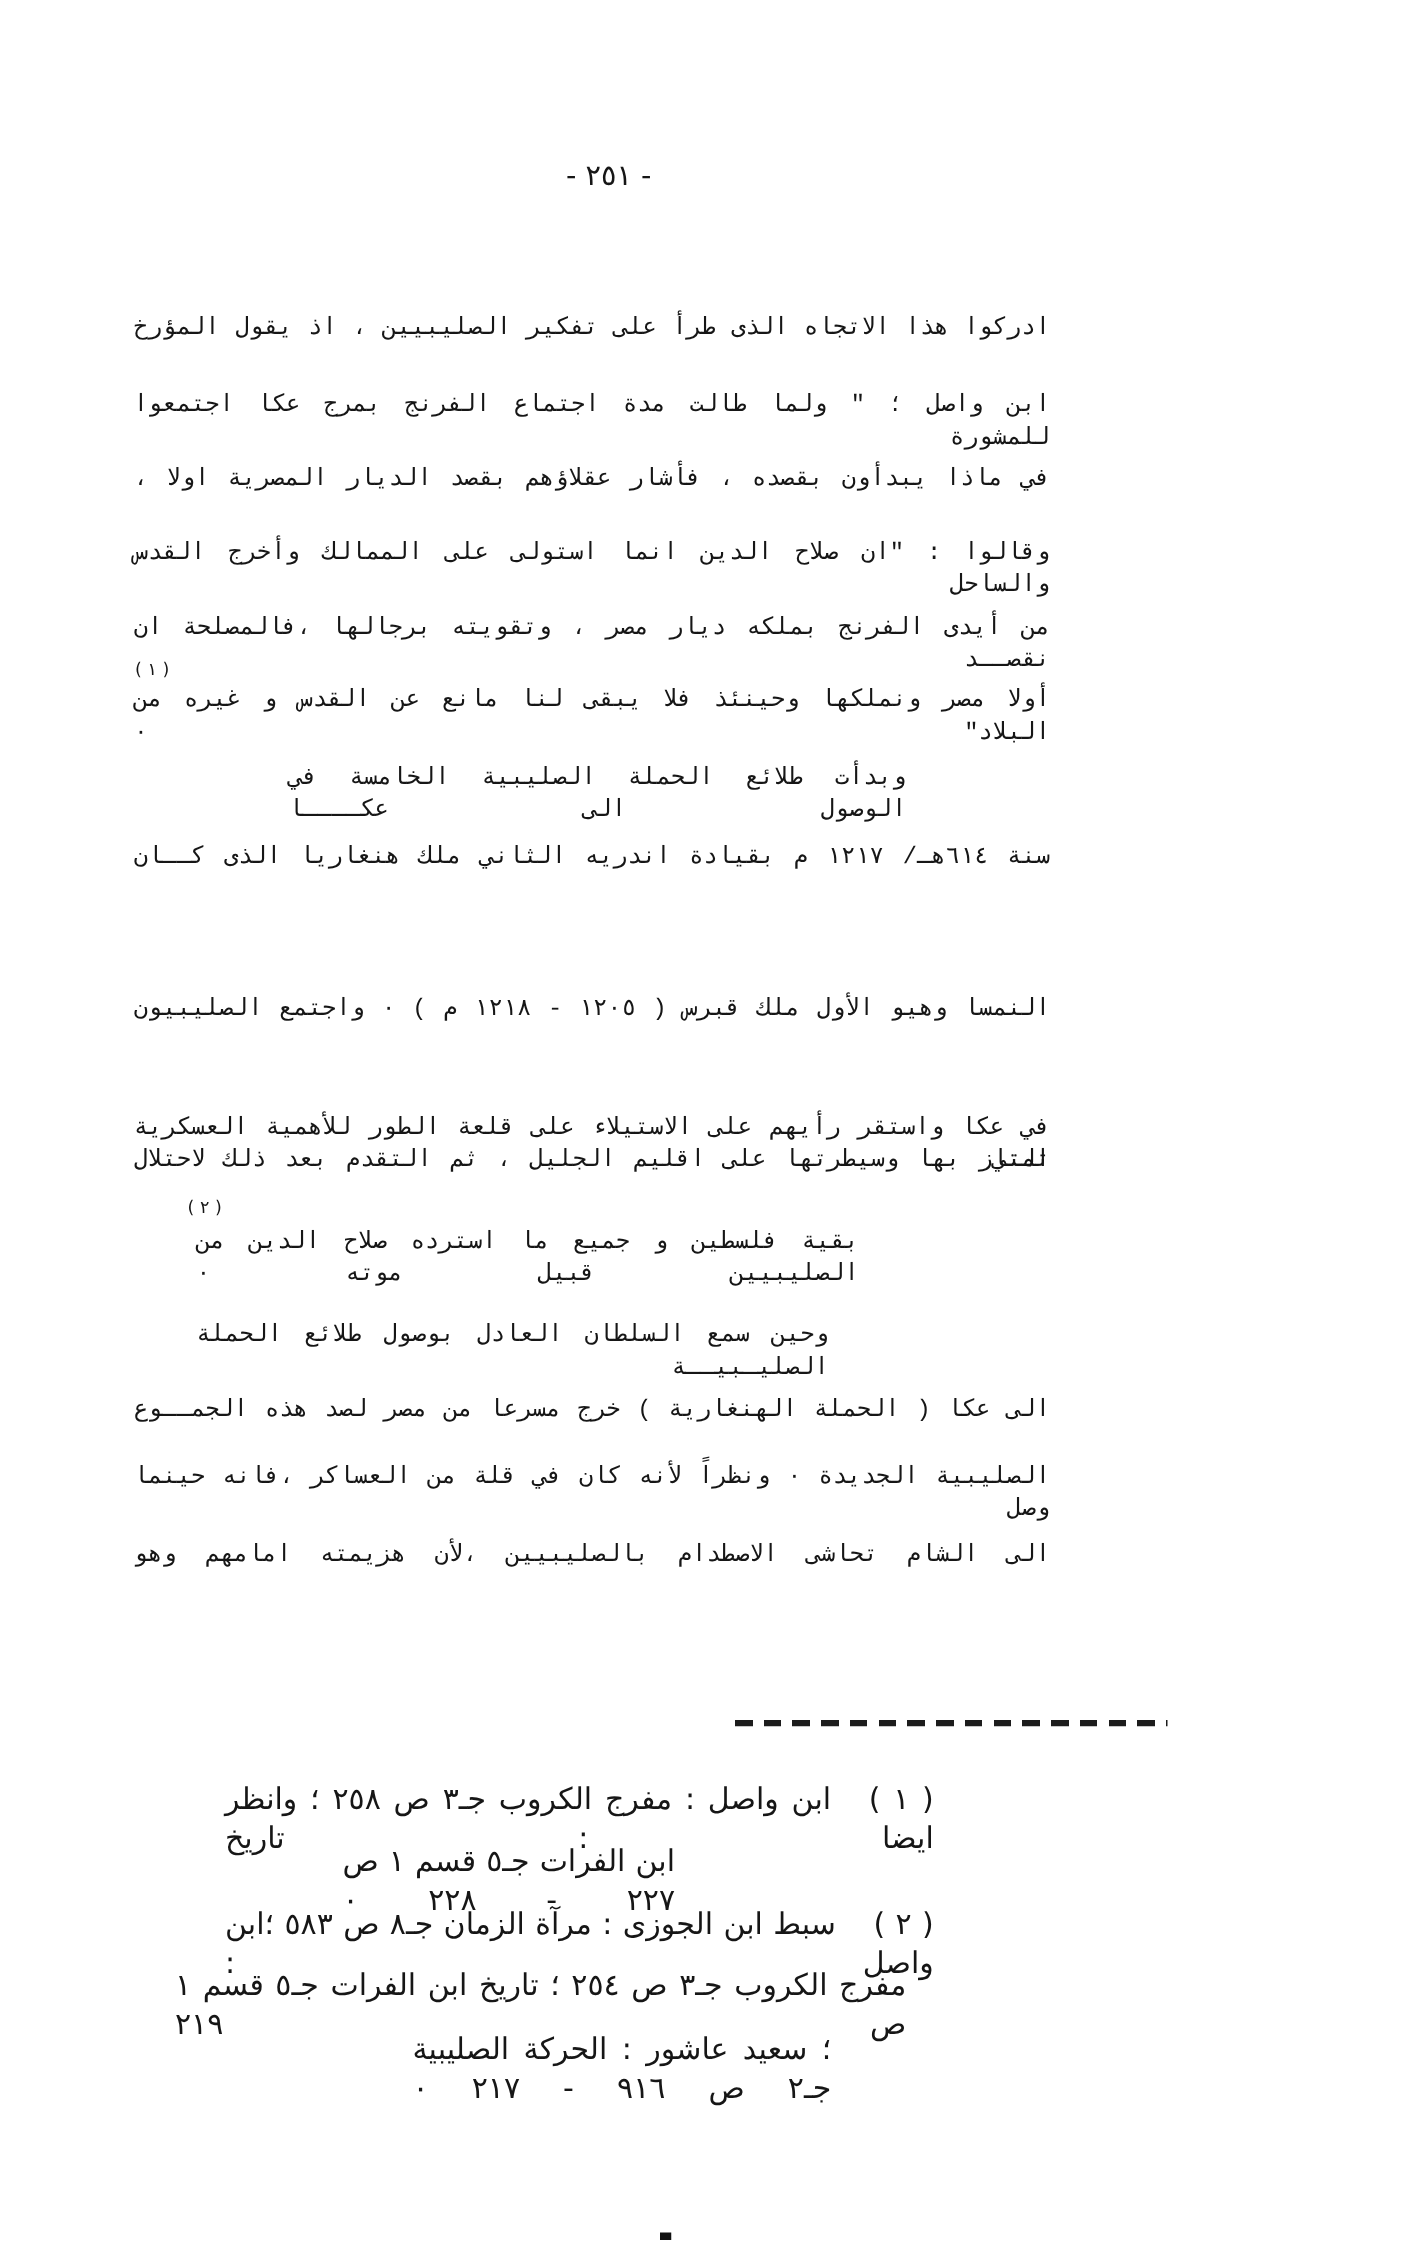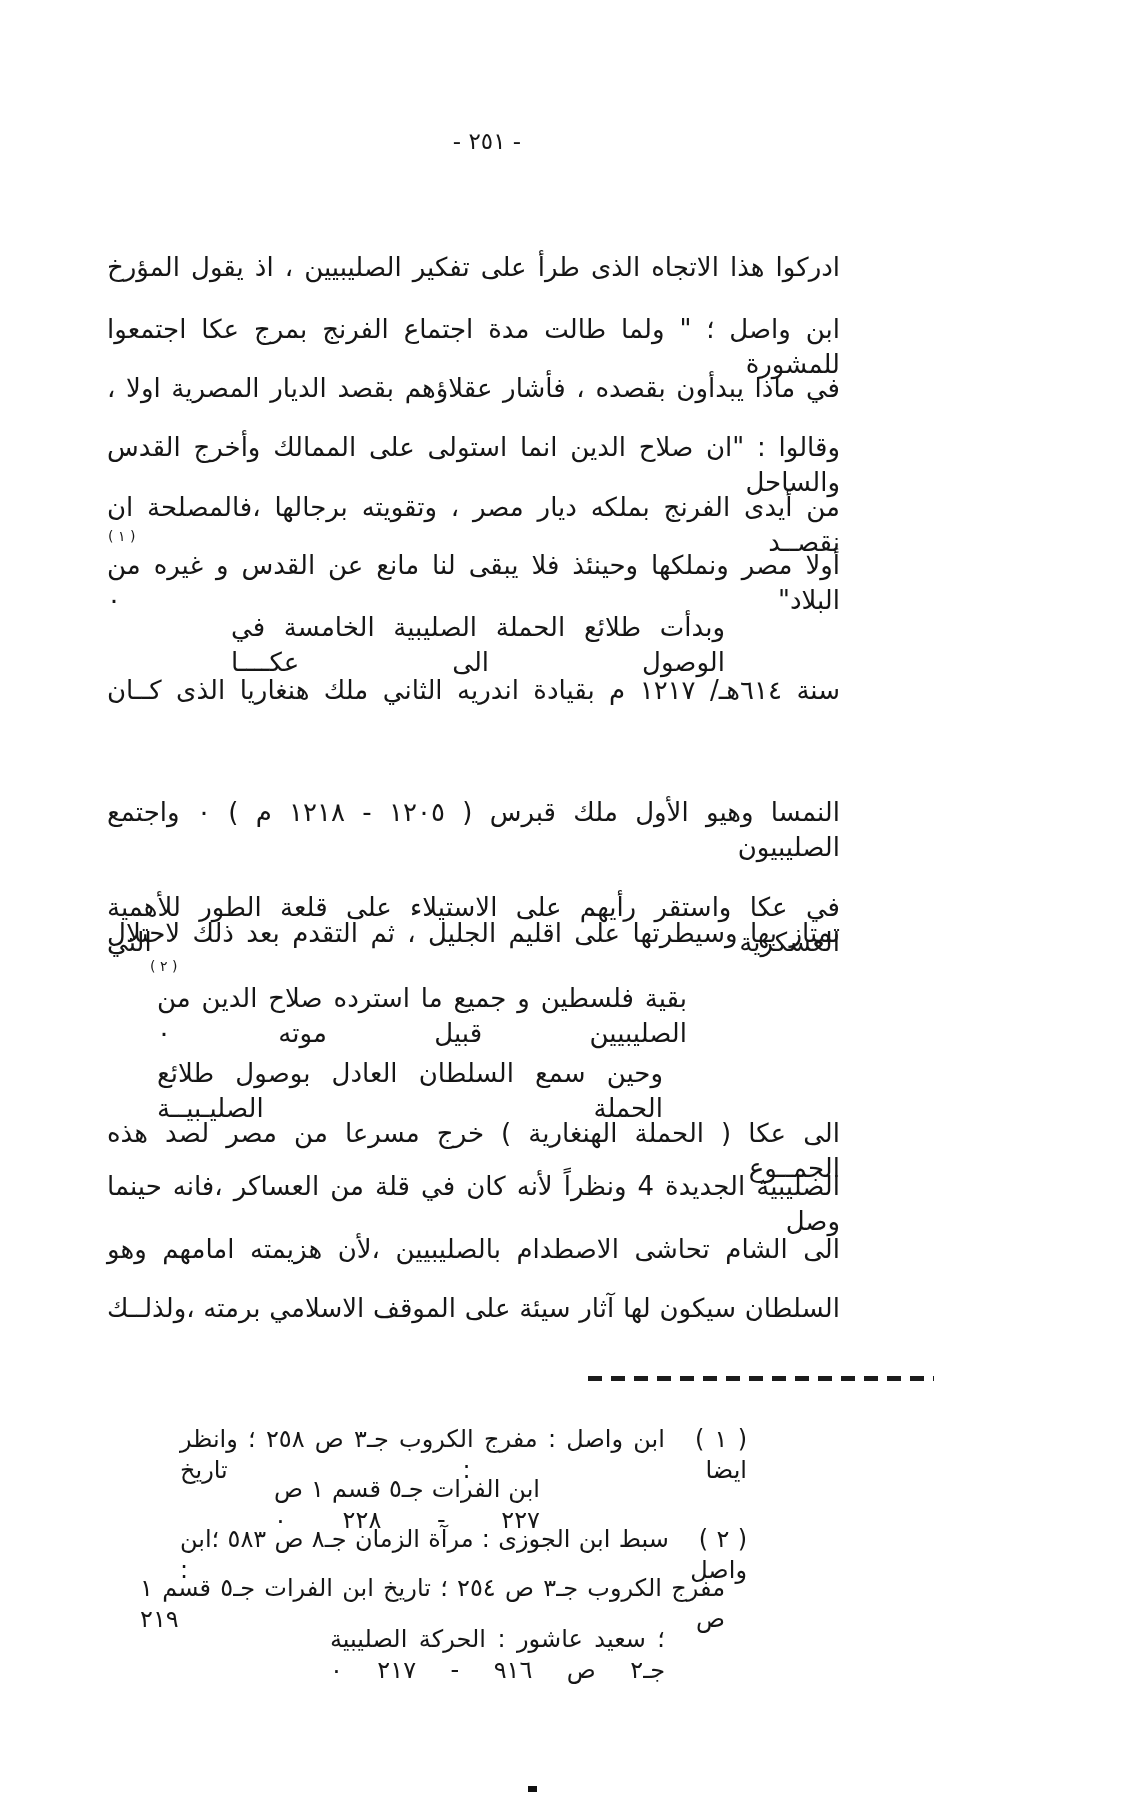--- a/index.html
+++ b/index.html
@@ -20,23 +20,24 @@
     letter-spacing: 4px;
     direction: rtl;
   }
   .ln {
     position: absolute;
     left: 107px; right: 104px;
     direction: rtl;
     text-align: justify;
     text-align-last: justify;
     text-justify: inter-word;
-    font-size: 26px;
+    font-size: 19px;
     line-height: 1.35;
     white-space: normal;
+    font-family: Liberation Mono, monospace;
   }
   .fn {
     position: absolute;
     direction: rtl;
     text-align: justify;
     text-align-last: justify;
     text-justify: inter-word;
     font-size: 24px;
     line-height: 1.3;
   }
@@ -78,23 +79,22 @@
   <div class="ln" style="top:610px; right:219px; left:231px">وبدأت طلائع الحملة الصليبية الخامسة في الوصول الى عكــــا</div>
   <div class="ln" style="top:673px">سنة ٦١٤هـ/ ١٢١٧ م بقيادة اندريه الثاني ملك هنغاريا الذى كــان</div>
   <div class="ln" style="top:795px">النمسا وهيو الأول ملك قبرس ( ١٢٠٥ - ١٢١٨ م ) ٠ واجتمع الصليبيون</div>
   <div class="ln" style="top:890px">في عكا واستقر رأيهم على الاستيلاء على قلعة الطور للأهمية العسكرية التي</div>
   <div class="ln" style="top:916px">تمتاز بها وسيطرتها على اقليم الجليل ، ثم التقدم بعد ذلك لاحتلال</div>
   <div class="ln" style="top:981px; right:257px; left:157px">بقية فلسطين و جميع ما استرده صلاح الدين من الصليبيين قبيل موته ٠</div>
   <span class="sup" style="top:958px; left:150px">( ٢ )</span>
 
   <div class="ln" style="top:1056px; right:281px; left:157px">وحين سمع السلطان العادل بوصول طلائع الحملة الصليـبيــة</div>
   <div class="ln" style="top:1116px">الى عكا ( الحملة الهنغارية ) خرج مسرعا من مصر لصد هذه الجمــوع</div>
-  <div class="ln" style="top:1169px">الصليبية الجديدة 4 ونظراً لأنه كان في قلة من العساكر ،فانه حينما وصل</div>
+  <div class="ln" style="top:1169px">الصليبية الجديدة ٠ ونظراً لأنه كان في قلة من العساكر ،فانه حينما وصل</div>
   <div class="ln" style="top:1232px">الى الشام تحاشى الاصطدام بالصليبيين ،لأن هزيمته امامهم وهو</div>
-  <div class="ln" style="top:1291px">السلطان سيكون لها آثار سيئة على الموقف الاسلامي برمته ،ولذلــك</div>
 
   <div class="dashes"></div>
 
   <div class="fn" style="top:1424px; right:197px; left:180px">
     <span class="marker">( ١ )</span><span>ابن واصل : مفرج الكروب جـ٣ ص ٢٥٨ ؛ وانظر ايضا : تاريخ</span>
   </div>
   <div class="fn" style="top:1474px; right:404px; left:274px">ابن الفرات جـ٥ قسم ١ ص ٢٢٧ - ٢٢٨ ٠</div>
 
   <div class="fn" style="top:1524px; right:197px; left:180px">
     <span class="marker">( ٢ )</span><span>سبط ابن الجوزى : مرآة الزمان جـ٨ ص ٥٨٣ ؛ابن واصل :</span>

